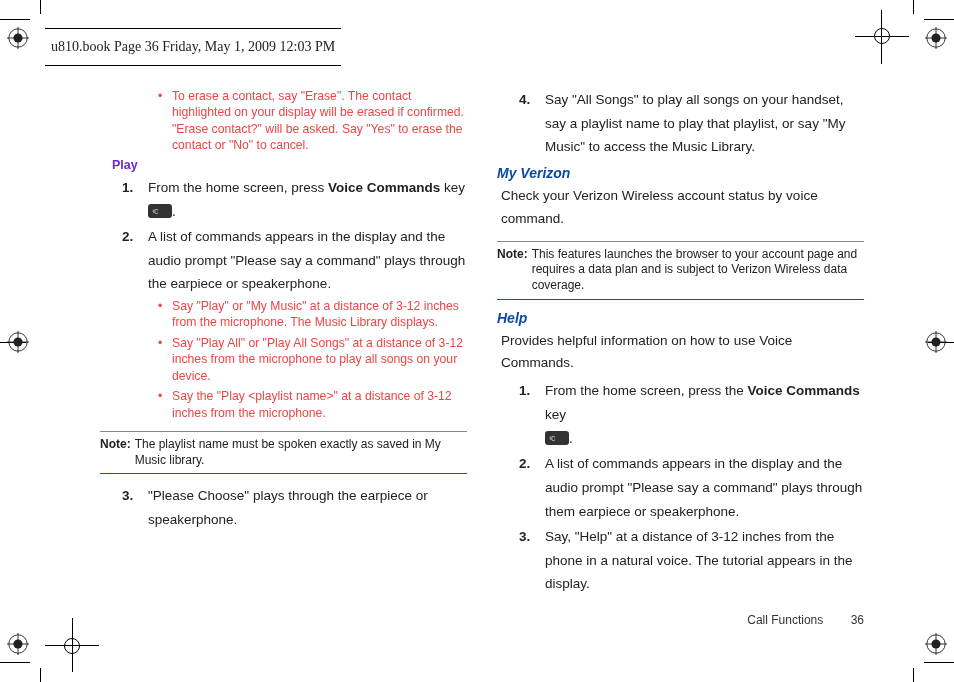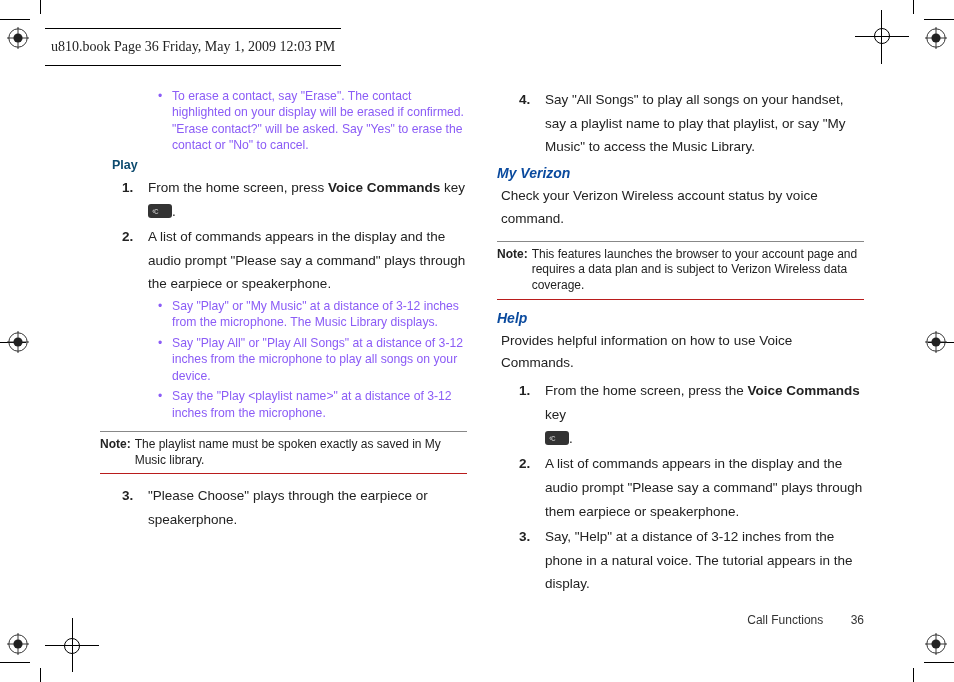--- a/index.html
+++ b/index.html
@@ -37,38 +37,38 @@
     right: 90px;
     display: flex;
     gap: 30px;
   }
   .col {
     width: 50%;
   }
   .bullet-row {
     display: flex;
     font-size: 12.2px;
-    color: #8b5cf6;
+    color: #ef4444;
     line-height: 1.35;
     margin-bottom: 4px;
   }
   .bullet-row .dot { width: 14px; flex-shrink: 0; text-align: left; }
   .bullet-row .dot::before { content: "•"; }
   .bullet-row .txt { flex: 1; }
   .indent1 { margin-left: 58px; }
 
   .heading-ital {
     color: #0a4a9e;
     font-style: italic;
     font-weight: bold;
     font-size: 14px;
     margin: 6px 0 4px 0;
   }
   .heading-sub {
-    color: #0c4a6e;
+    color: #6d28d9;
     font-weight: bold;
     font-size: 12.5px;
     margin: 2px 0 4px 12px;
   }
   .num-row {
     display: flex;
     font-size: 13.5px;
     line-height: 1.75;
     margin-left: 22px;
     margin-bottom: 2px;

